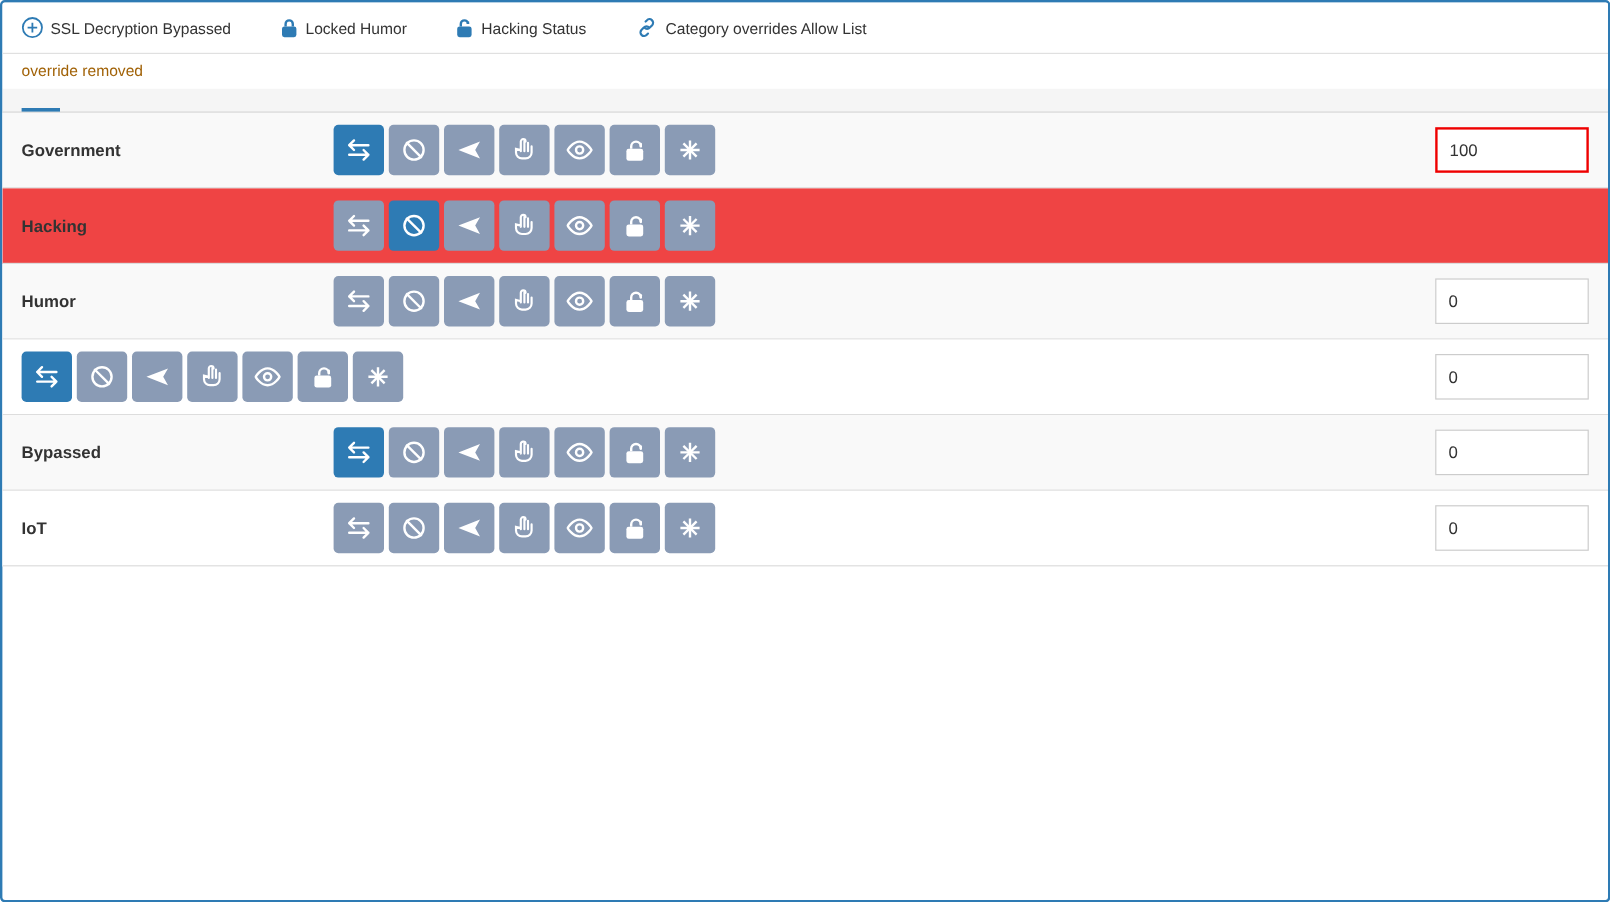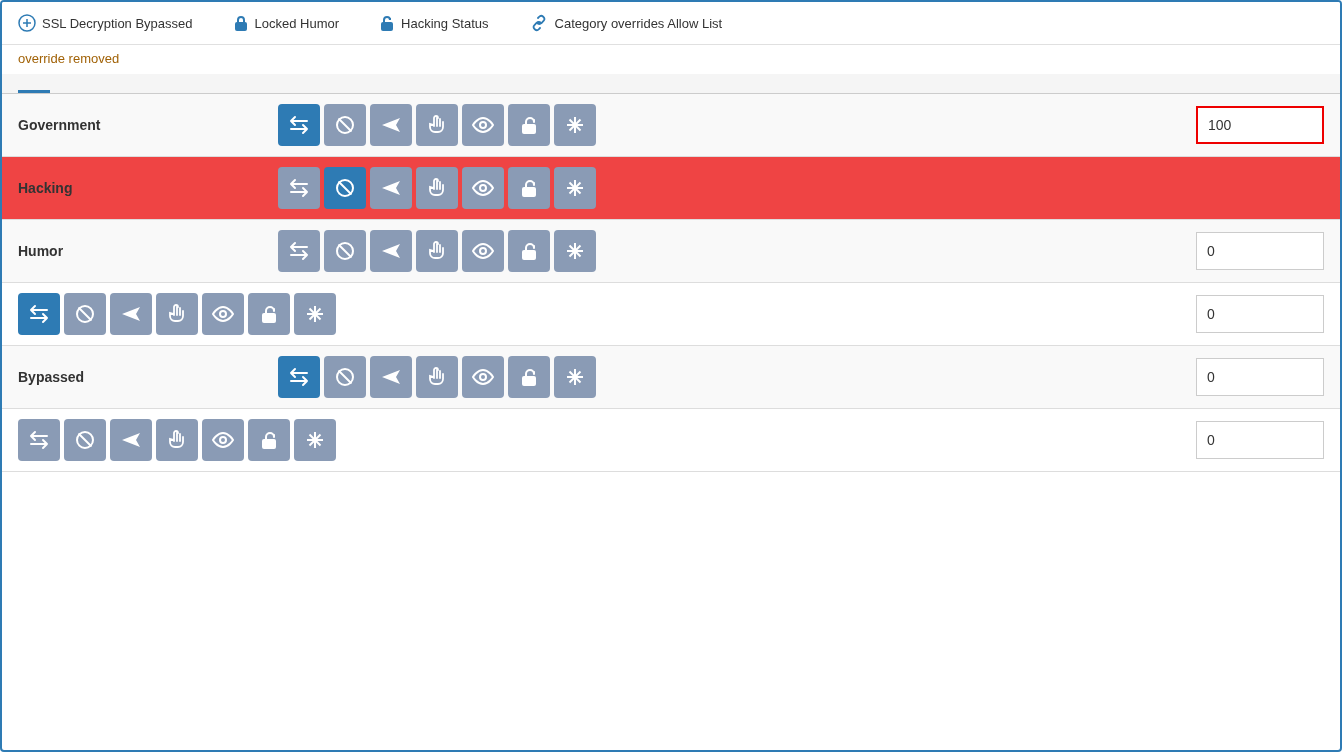--- a/index.html
+++ b/index.html
@@ -432,20 +432,21 @@
               <line x1="11" y1="3" x2="11" y2="19" stroke="white" stroke-width="2"></line>
               <line x1="3" y1="11" x2="19" y2="11" stroke="white" stroke-width="2"></line>
               <line x1="5.5" y1="5.5" x2="16.5" y2="16.5" stroke="white" stroke-width="2"></line>
               <line x1="16.5" y1="5.5" x2="5.5" y2="16.5" stroke="white" stroke-width="2"></line>
             </svg>
           </button>
         </div>
         <input type="text" class="score-input" value="0" style="">
       </div>
       <div class="category-row" style="background: rgb(255, 255, 255);">
+        <div class="category-name">IoT</div>
         <div class="action-buttons">
           <button class="action-btn inactive">
             <svg width="22" height="22" viewBox="0 0 22 22" fill="white">
               <path d="M3 7h16M3 7l4-4M3 7l4 4M19 15H3M19 15l-4-4M19 15l-4 4" stroke="white" stroke-width="2" stroke-linecap="round" stroke-linejoin="round" fill="none"></path>
             </svg>
           </button>
           <button class="action-btn inactive">
             <svg width="22" height="22" viewBox="0 0 22 22" fill="none">
               <circle cx="11" cy="11" r="8" stroke="white" stroke-width="2"></circle>
               <line x1="4.5" y1="4.5" x2="17.5" y2="17.5" stroke="white" stroke-width="2"></line>

